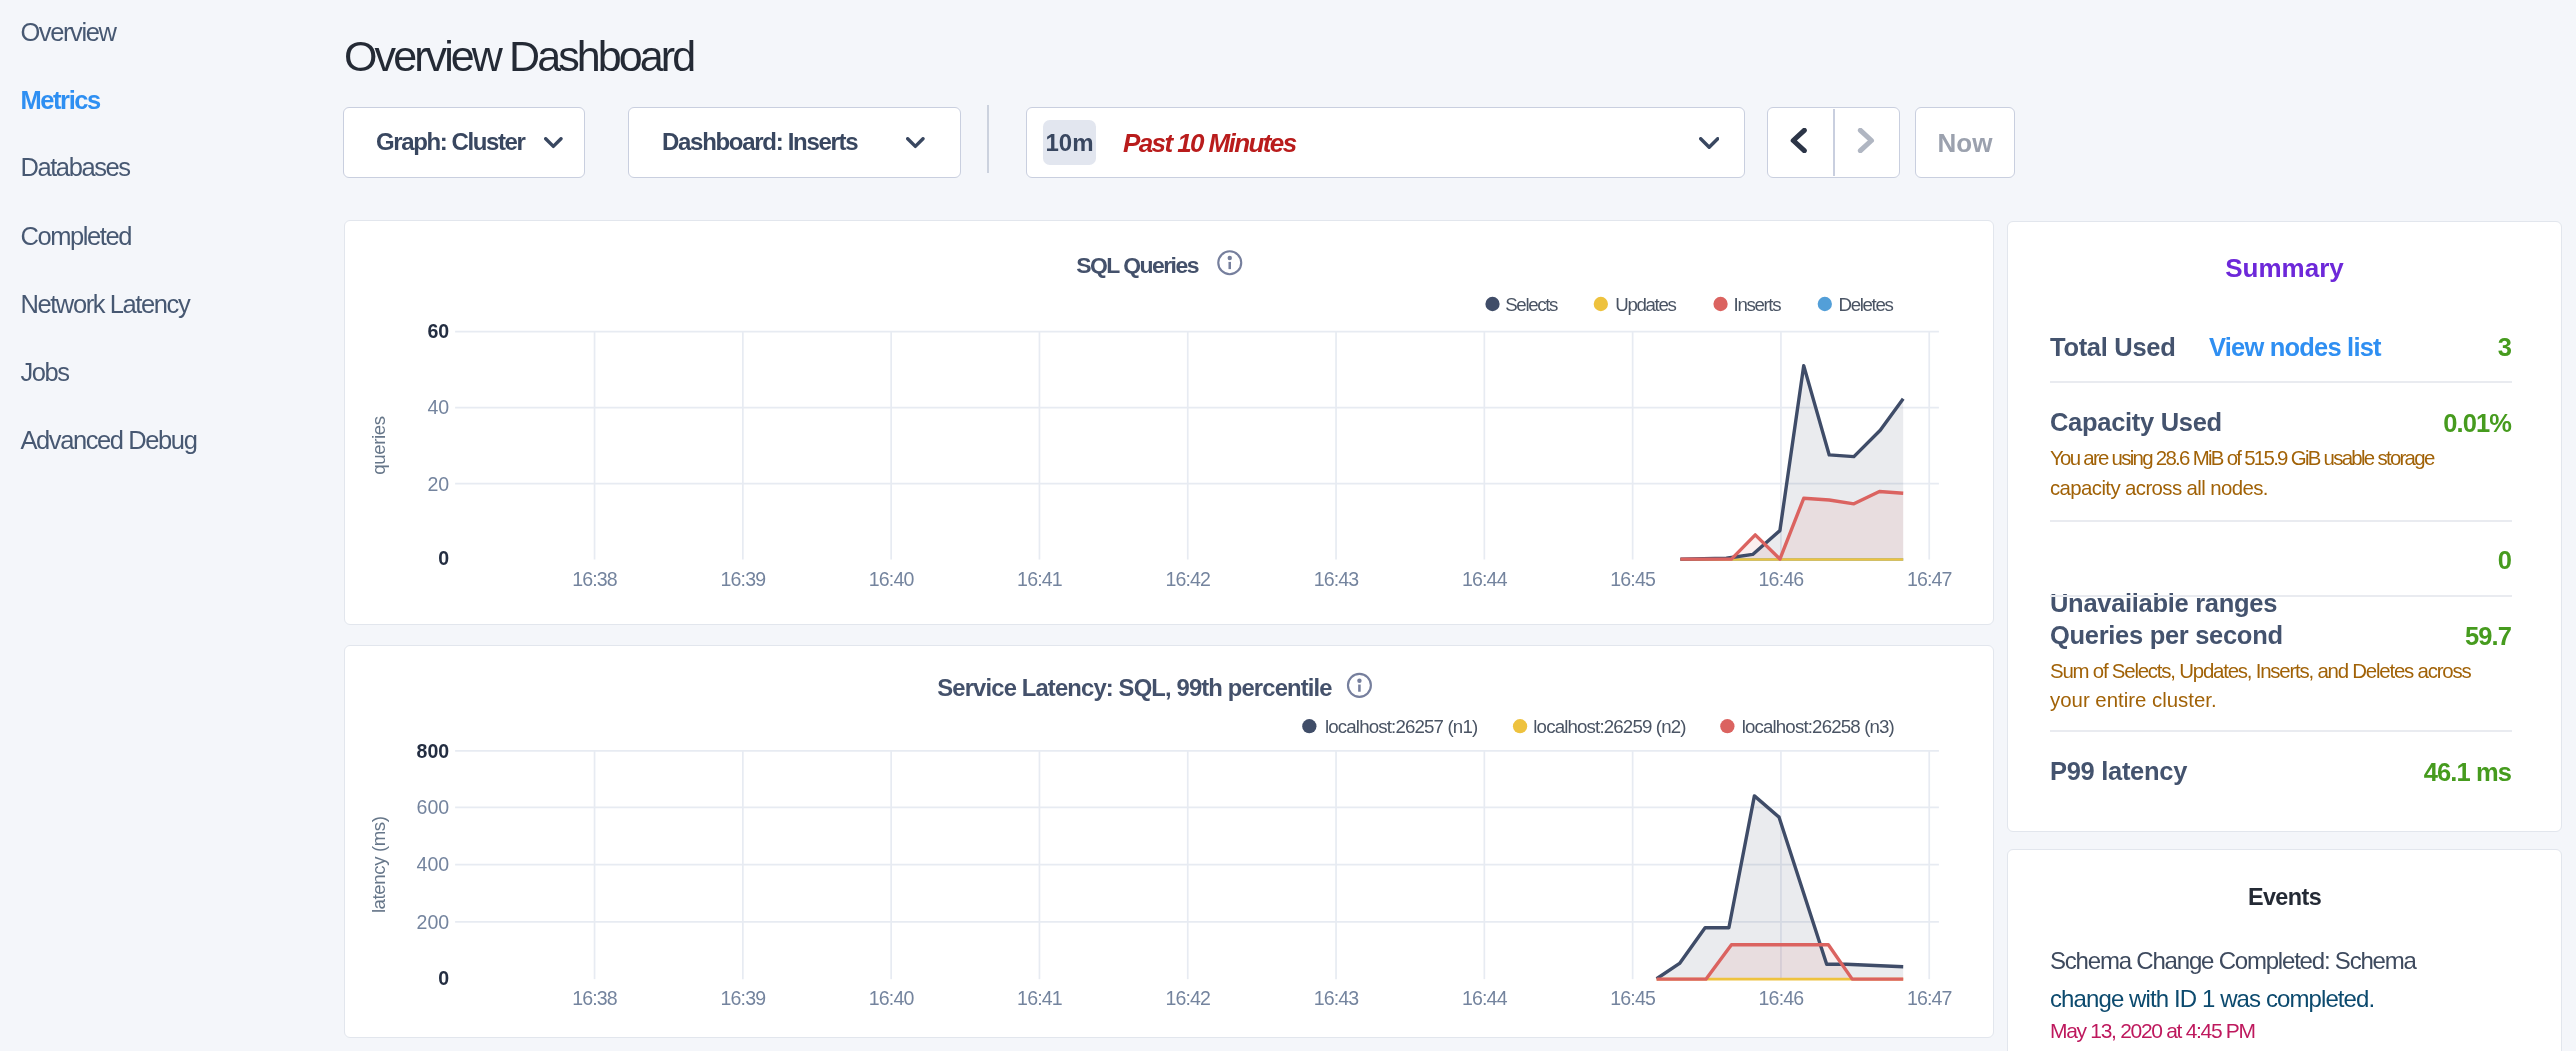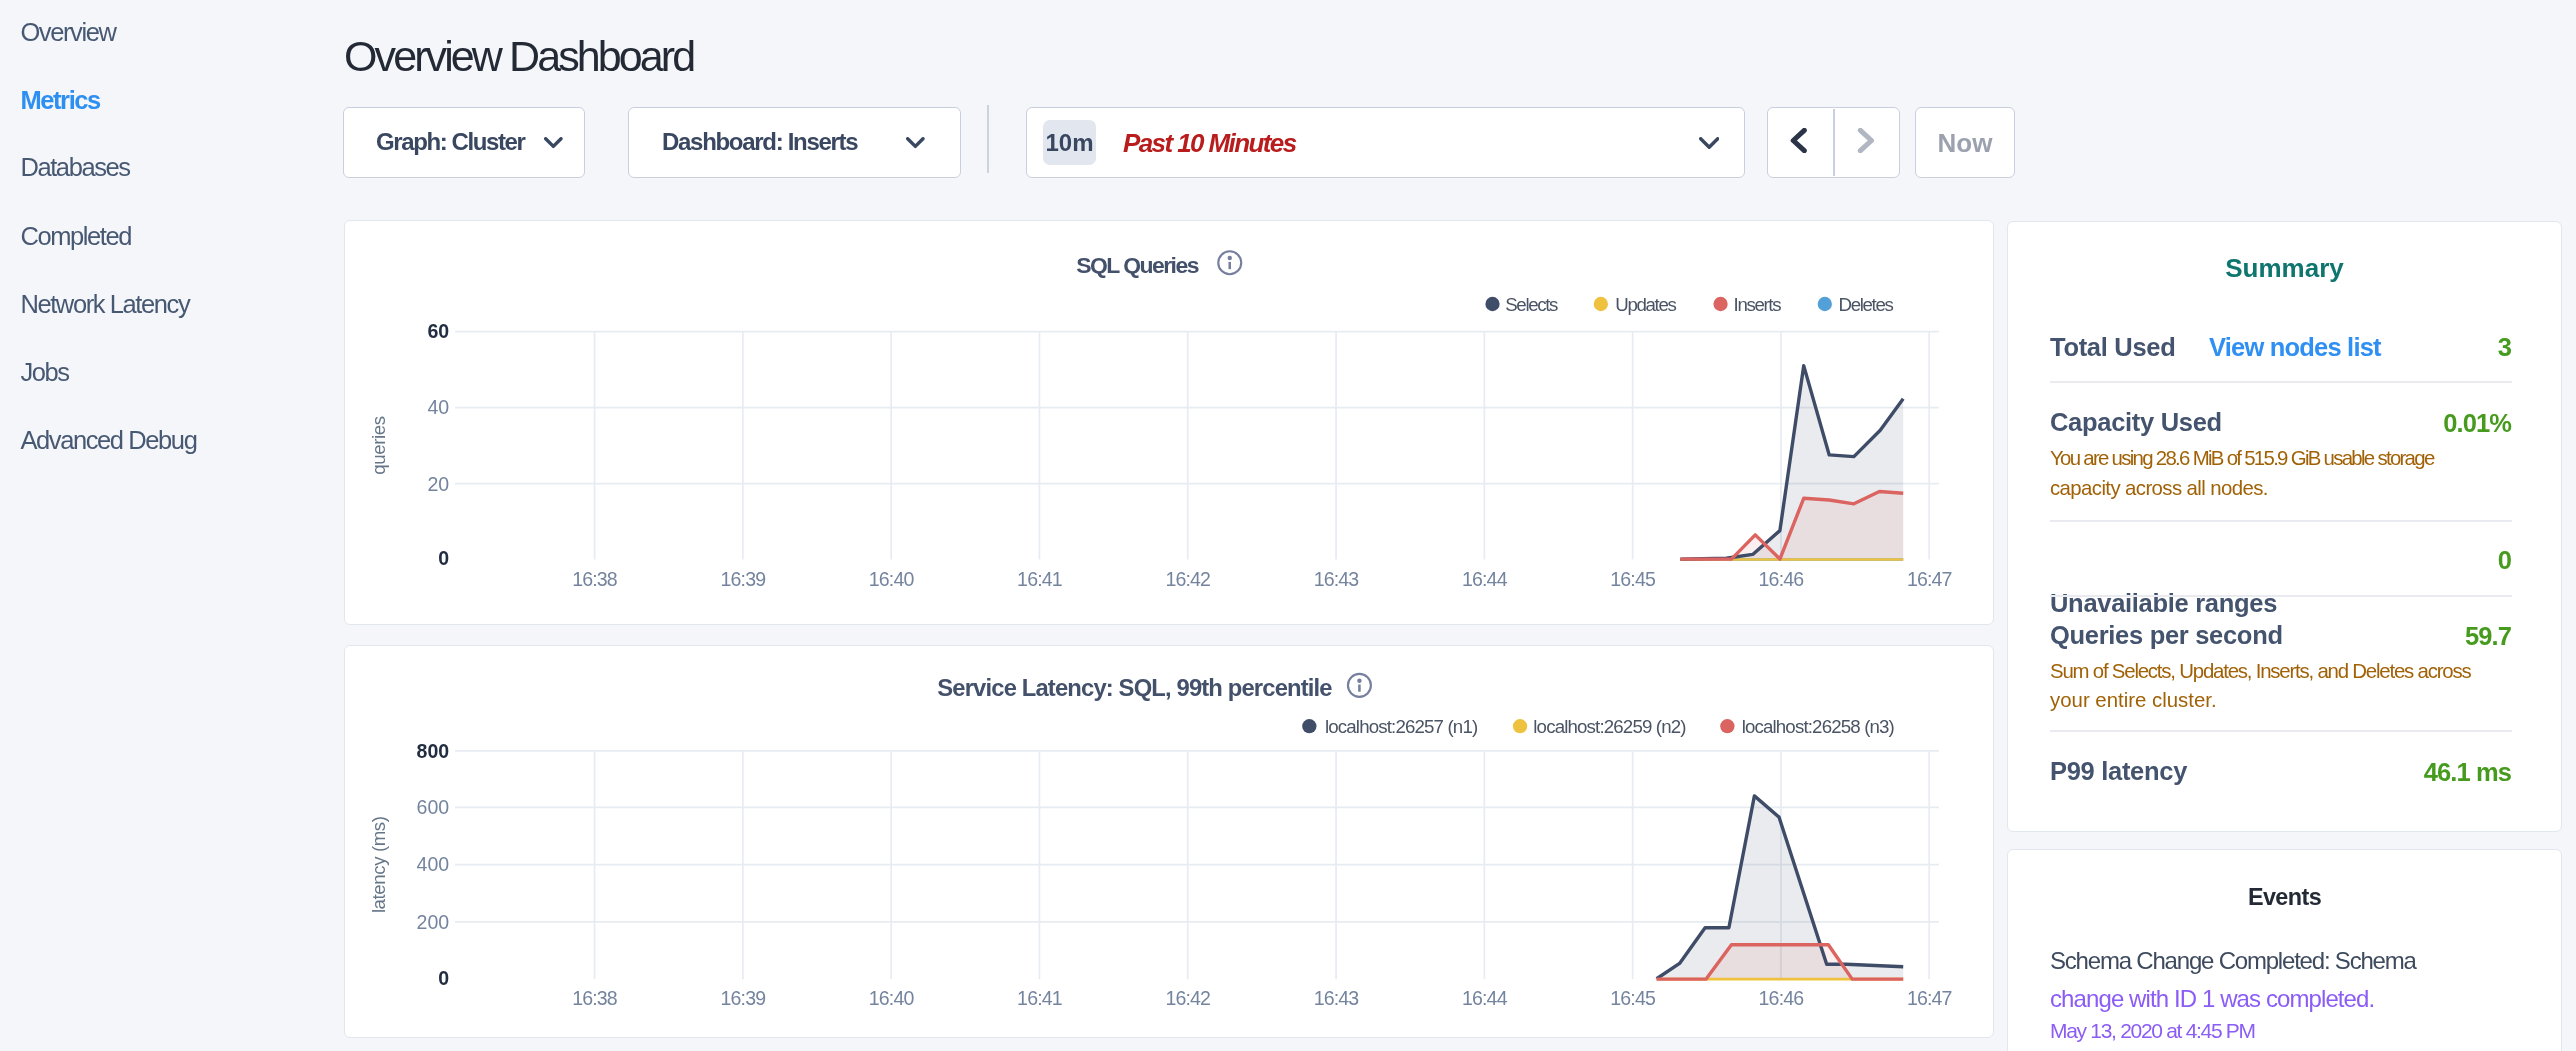--- a/index.html
+++ b/index.html
@@ -152,21 +152,21 @@
     <line x1="1598.5" y1="805" x2="1598.5" y2="813.5" stroke="#767f9d" stroke-width="3"></line>
 <circle cx="1539.6" cy="854" r="8.4" fill="#404d68"></circle>
 <text x="1558" y="862" font-size="22" letter-spacing="-1" fill="#4a5464">localhost:26257 (n1)</text>
 <circle cx="1787.4" cy="854" r="8.4" fill="#eec23e"></circle>
 <text x="1803" y="862" font-size="22" letter-spacing="-1" fill="#4a5464">localhost:26259 (n2)</text>
 <circle cx="2031.2" cy="854" r="8.4" fill="#db6360"></circle>
 <text x="2048" y="862" font-size="22" letter-spacing="-1" fill="#4a5464">localhost:26258 (n3)</text>
 </svg>
 
 <div class="panel" style="left:2007px; top:221px; width:555px; height:611px;"></div>
-<div class="abs" style="left:2007px; top:253px; width:555px; text-align:center; font-weight:bold; color:#0f766e; font-size:26px; letter-spacing:0px;">Summary</div>
+<div class="abs" style="left:2007px; top:253px; width:555px; text-align:center; font-weight:bold; color:#6d28d9; font-size:26px; letter-spacing:0px;">Summary</div>
 
 <div class="abs sumlabel" style="left:2050px; top:333px;">Total Used</div>
 <div class="abs" style="left:2209px; top:333px; color:#2f8ff2; font-weight:bold; font-size:25.5px; letter-spacing:-0.8px;">View nodes list</div>
 <div class="abs grn" style="right:65px; top:333px; font-size:25.5px;">3</div>
 <div class="divline" style="top:381px;"></div>
 
 <div class="abs sumlabel" style="left:2050px; top:408px;">Capacity Used</div>
 <div class="abs grn" style="right:65px; top:409px; font-size:25.5px;">0.01%</div>
 <div class="abs sumdesc" style="left:2050px; top:443px; font-size:20.4px; letter-spacing:-1.7px;">You are using 28.6 MiB of 515.9 GiB usable storage</div>
 <div class="abs sumdesc" style="left:2050px; top:473px; font-size:20.4px; letter-spacing:-0.6px;">capacity across all nodes.</div>
@@ -181,15 +181,15 @@
 <div class="abs sumdesc" style="left:2050px; top:656px; font-size:20.4px; letter-spacing:-1.2px;">Sum of Selects, Updates, Inserts, and Deletes across</div>
 <div class="abs sumdesc" style="left:2050px; top:685px; font-size:20.4px; letter-spacing:0px;">your entire cluster.</div>
 <div class="divline" style="top:730px;"></div>
 
 <div class="abs sumlabel" style="left:2050px; top:757px;">P99 latency</div>
 <div class="abs grn" style="right:65px; top:758px; font-size:25.5px;">46.1 ms</div>
 
 <div class="panel" style="left:2007px; top:849px; width:555px; height:340px;"></div>
 <div class="abs" style="left:2007px; top:884px; width:555px; text-align:center; font-weight:bold; color:#242a35; font-size:23.4px; letter-spacing:-0.6px;">Events</div>
 <div class="abs" style="left:2050px; top:947px; color:#3e4a5e; font-size:24px; letter-spacing:-1.2px;">Schema Change Completed: Schema</div>
-<div class="abs" style="left:2050px; top:985px; color:#8b5cf6; font-size:24px; letter-spacing:-0.9px;">change with ID 1 was completed.</div>
-<div class="abs" style="left:2050px; top:1019px; color:#8b5cf6; font-size:21px; letter-spacing:-1.3px;">May 13, 2020 at 4:45 PM</div>
+<div class="abs" style="left:2050px; top:985px; color:#0c4a6e; font-size:24px; letter-spacing:-0.9px;">change with ID 1 was completed.</div>
+<div class="abs" style="left:2050px; top:1019px; color:#be185d; font-size:21px; letter-spacing:-1.3px;">May 13, 2020 at 4:45 PM</div>
 
 
 </body></html>

